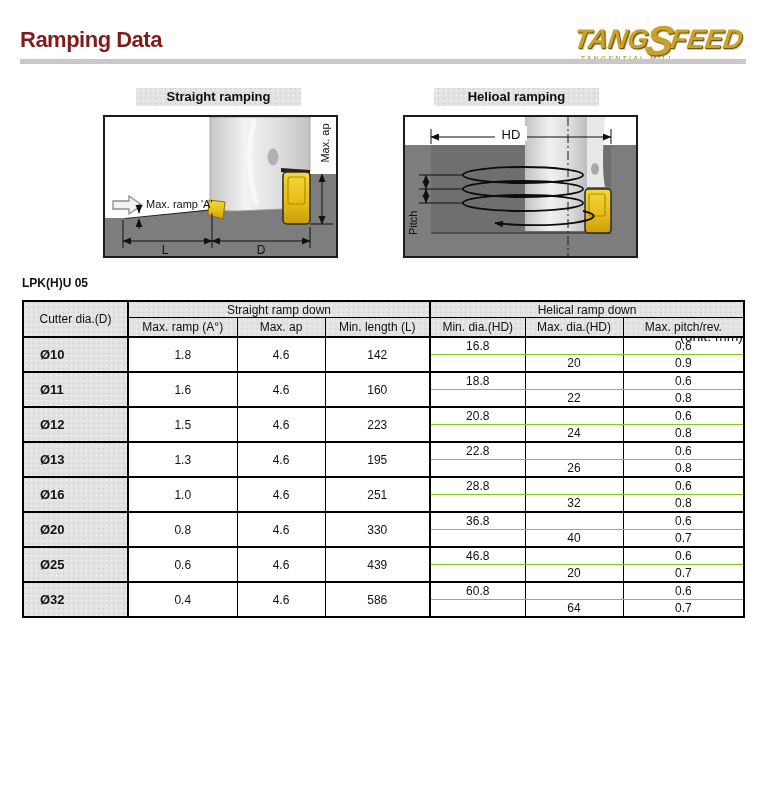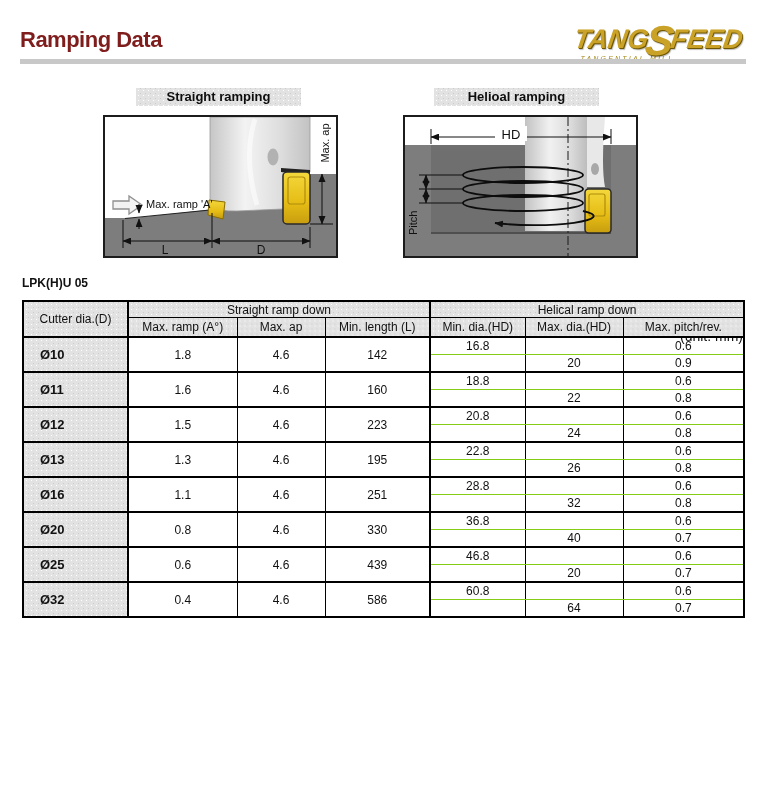--- a/index.html
+++ b/index.html
@@ -240,21 +240,21 @@
         <td class="c-maxd sub-div"></td>
         <td class="c-pitch sub-div">0.6</td>
       </tr>
       <tr>
         <td class="c-mind"></td>
         <td class="c-maxd">26</td>
         <td class="c-pitch">0.8</td>
       </tr>
       <tr class="block-top">
         <td class="c-dia stipple" rowspan="2">Ø16</td>
-        <td class="c-ramp" rowspan="2">1.1</td>
+        <td class="c-ramp" rowspan="2">1.0</td>
         <td class="c-ap" rowspan="2">4.6</td>
         <td class="c-len" rowspan="2">251</td>
         <td class="c-mind sub-div">28.8</td>
         <td class="c-maxd sub-div"></td>
         <td class="c-pitch sub-div">0.6</td>
       </tr>
       <tr>
         <td class="c-mind"></td>
         <td class="c-maxd">32</td>
         <td class="c-pitch">0.8</td>

